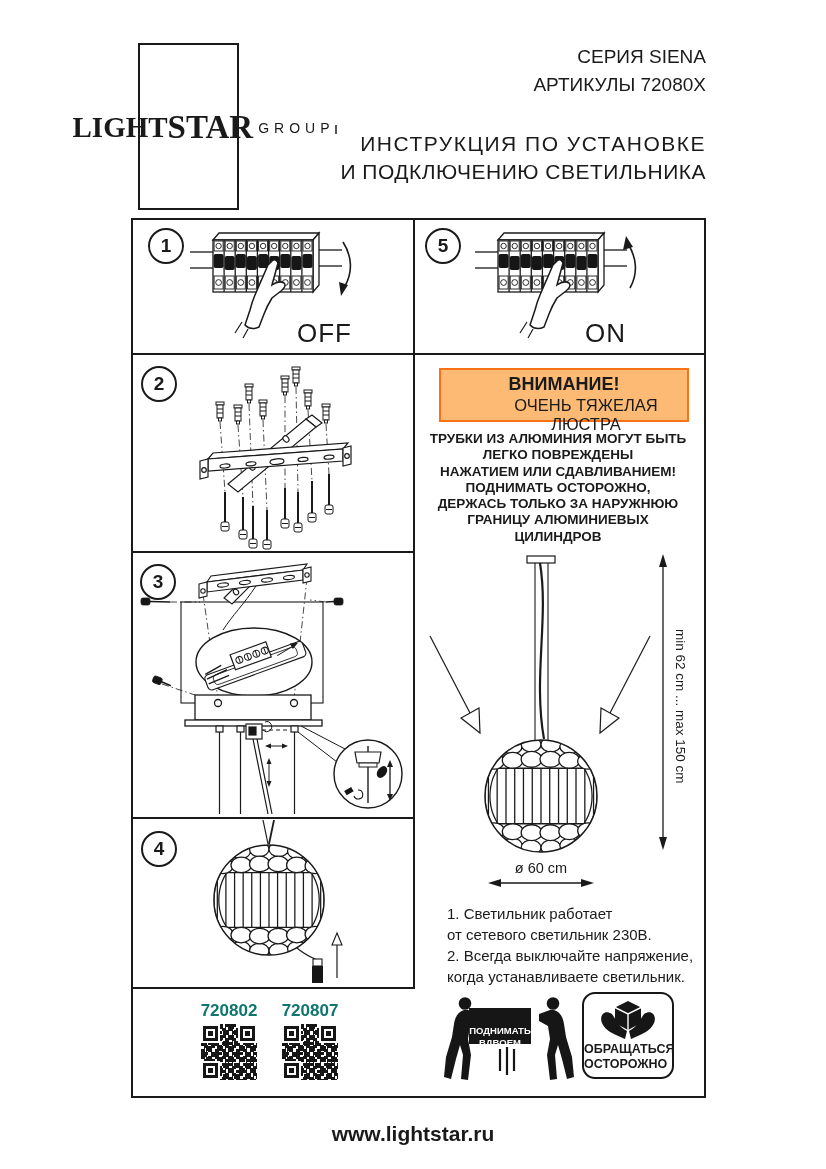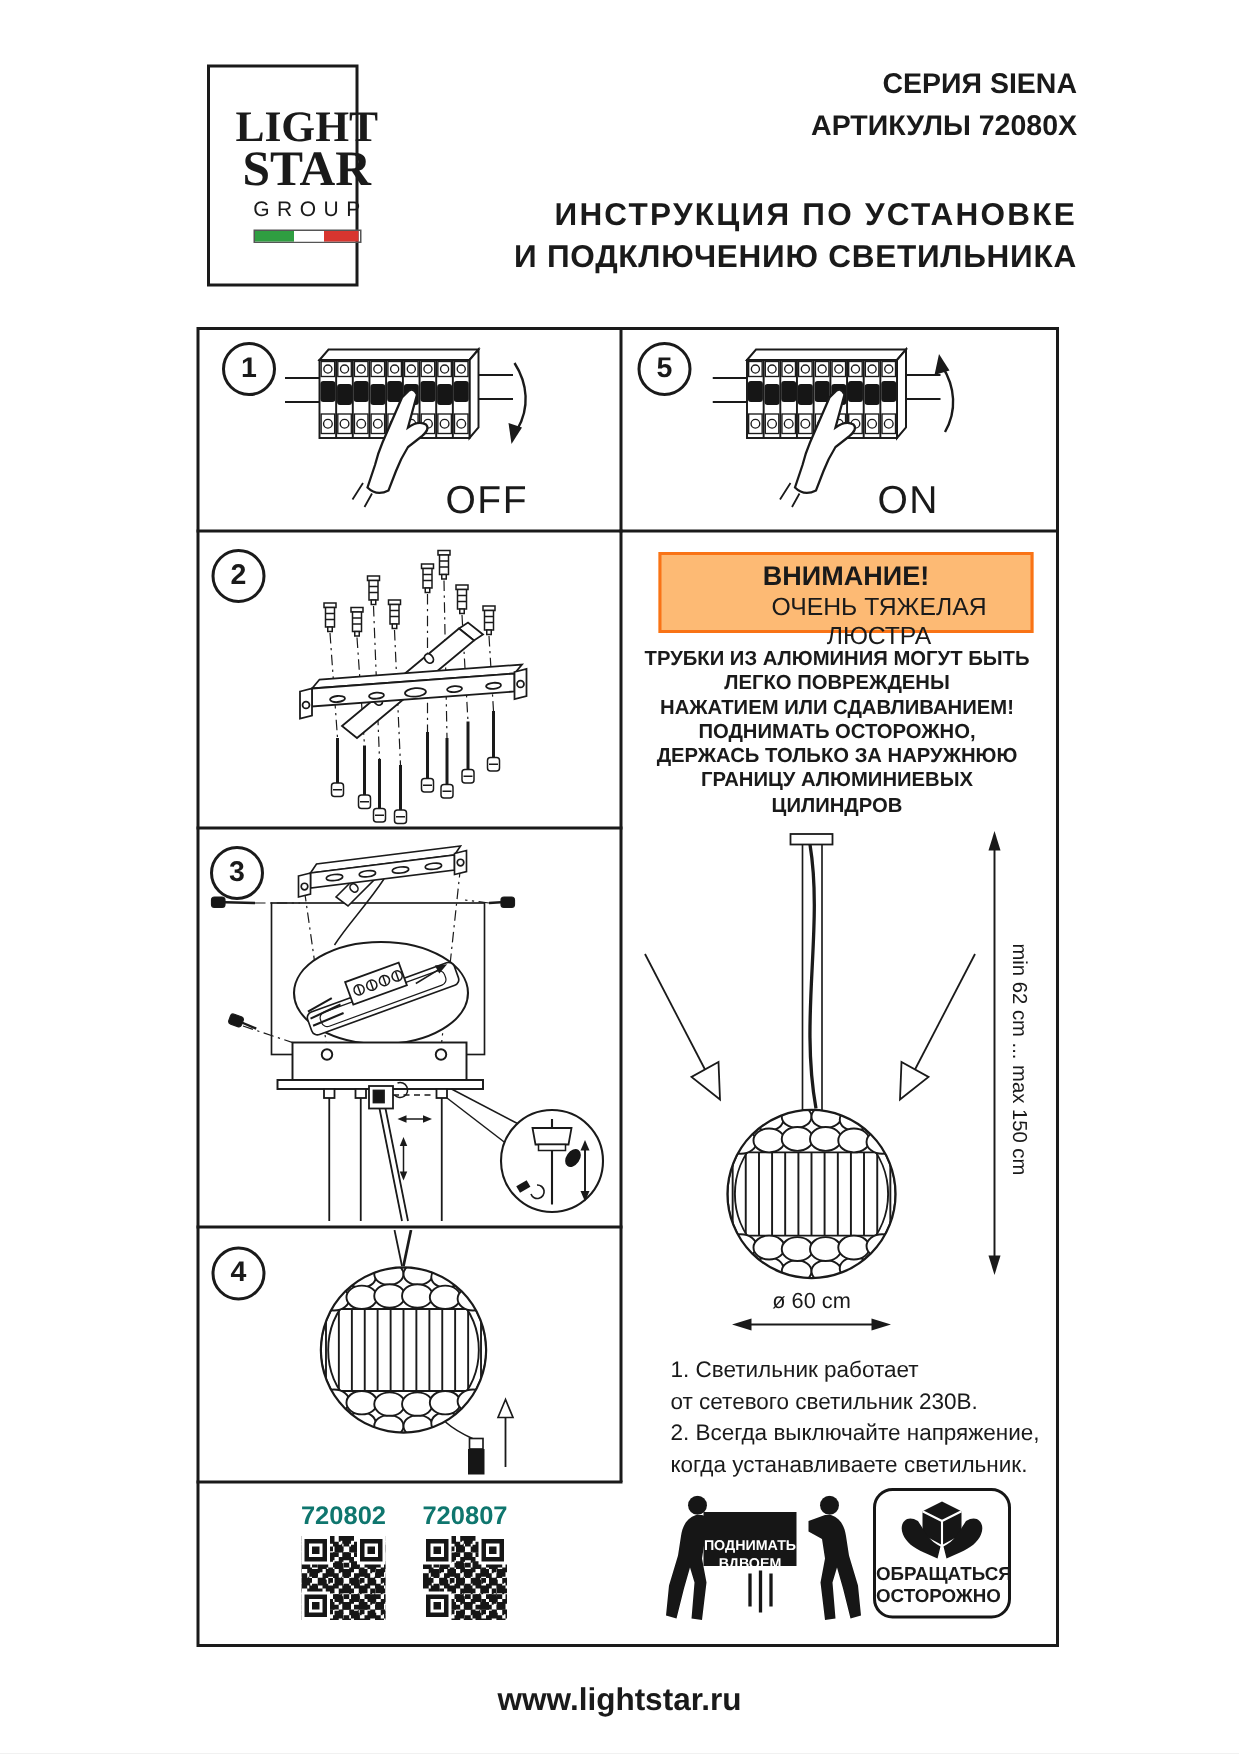--- a/index.html
+++ b/index.html
@@ -1,27 +1,27 @@
 <!DOCTYPE html>
 <html><head>
 <meta charset="utf-8">
 <style>
   html,body{margin:0;padding:0;background:#e8e8e8;}
   .page{position:relative;width:826px;height:1169px;margin:0 auto;background:#ffffff;
         font-family:"Liberation Sans",sans-serif;color:#1a1a1a;overflow:hidden;}
   .abs{position:absolute;}
   
-  .logo-box{left:138px;top:43px;width:101px;height:148px;border:2px solid #1a1a1a;box-sizing:border-box;
-            display:flex;flex-direction:column;align-items:center;justify-content:center;background:#fff;padding-left:32px;}
+  .logo-box{left:138px;top:43px;width:101px;height:167px;border:2px solid #1a1a1a;box-sizing:border-box;
+            display:flex;flex-direction:row;align-items:center;justify-content:center;background:#fff;padding-left:32px;}
   .logo-w1{font-family:"Liberation Serif",serif;font-weight:bold;font-size:29px;line-height:26px;letter-spacing:0px;}
   .logo-w2{font-family:"Liberation Serif",serif;font-weight:bold;font-size:33px;line-height:30px;}
   .logo-w3{font-size:14px;letter-spacing:5px;margin-top:3px;margin-left:5px;font-weight:400;}
   .flag{width:72px;height:9px;margin-top:6px;border:1px solid #555;box-sizing:border-box;display:flex;}
   .flag i{display:block;height:100%;}
-  .hdr{left:12px;width:706px;text-align:right;font-weight:bold;}
+  .hdr{left:0;width:706px;text-align:right;font-weight:normal;}
   .hdr-series{top:46px;font-size:19px;}
   .hdr-art{top:74px;font-size:19px;}
   .hdr-i1{top:132px;font-size:21px;letter-spacing:1.5px;}
   .hdr-i2{top:160px;font-size:21px;letter-spacing:0.5px;}
   
   .frame{left:131px;top:218px;width:575px;height:880px;border:2px solid #1a1a1a;box-sizing:border-box;}
   .gline{background:#1a1a1a;}
   
   .stepc{width:36px;height:36px;border:2px solid #1a1a1a;border-radius:50%;box-sizing:border-box;
          text-align:center;line-height:31px;font-size:19px;font-weight:bold;background:#fff;}

